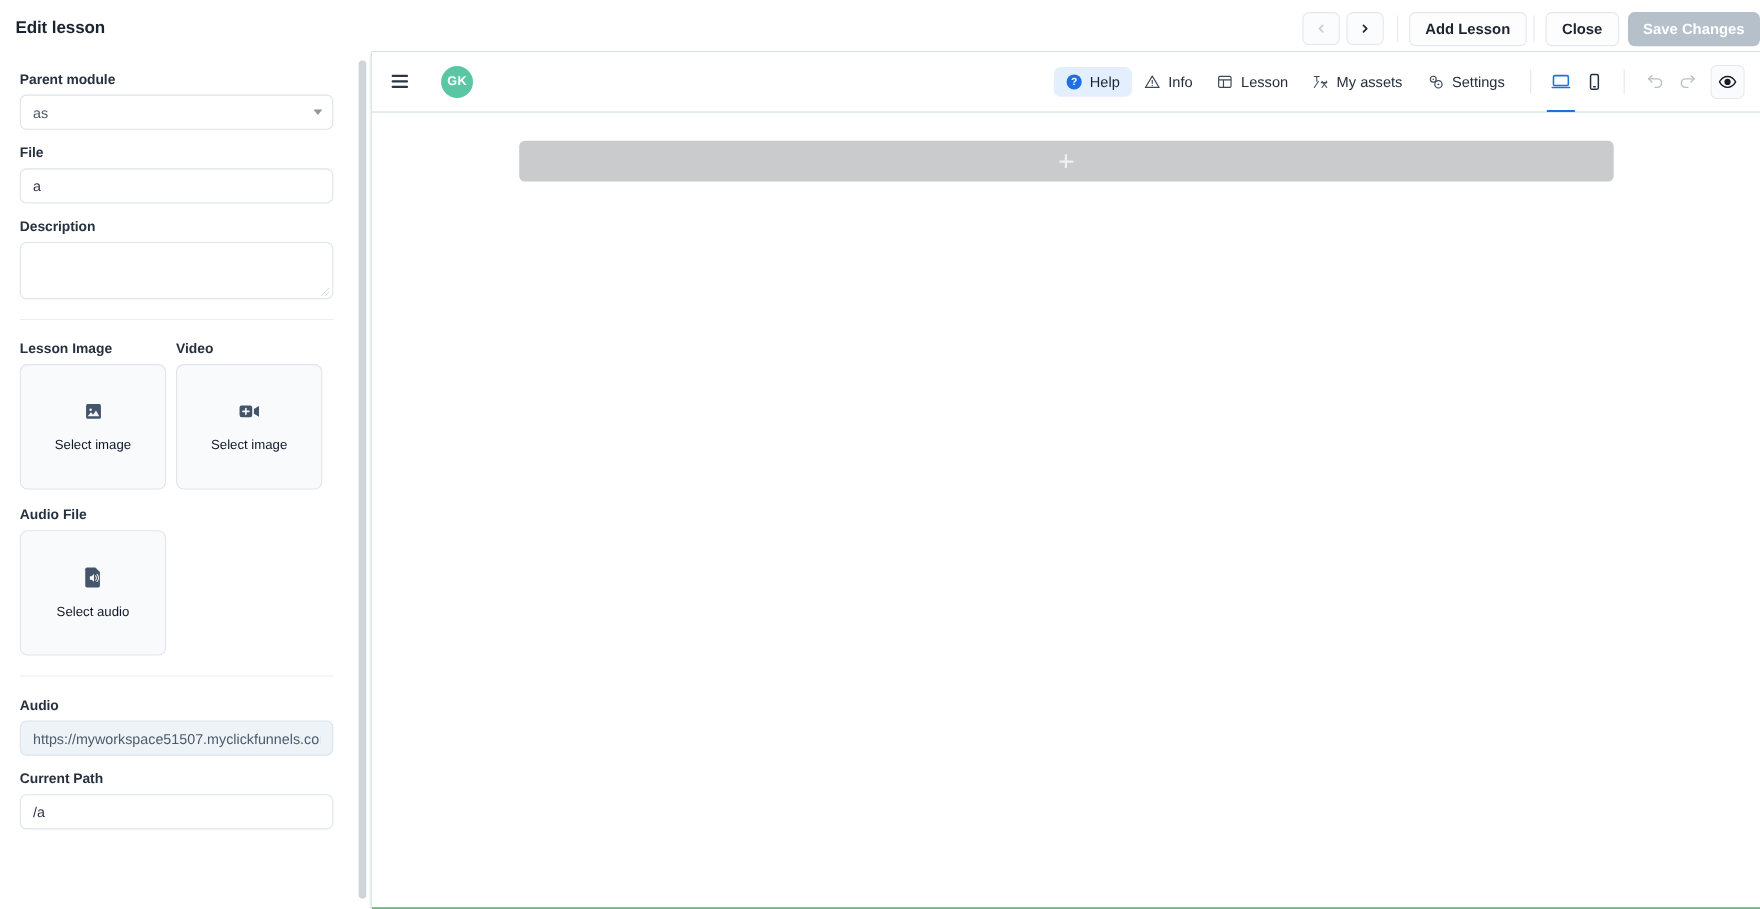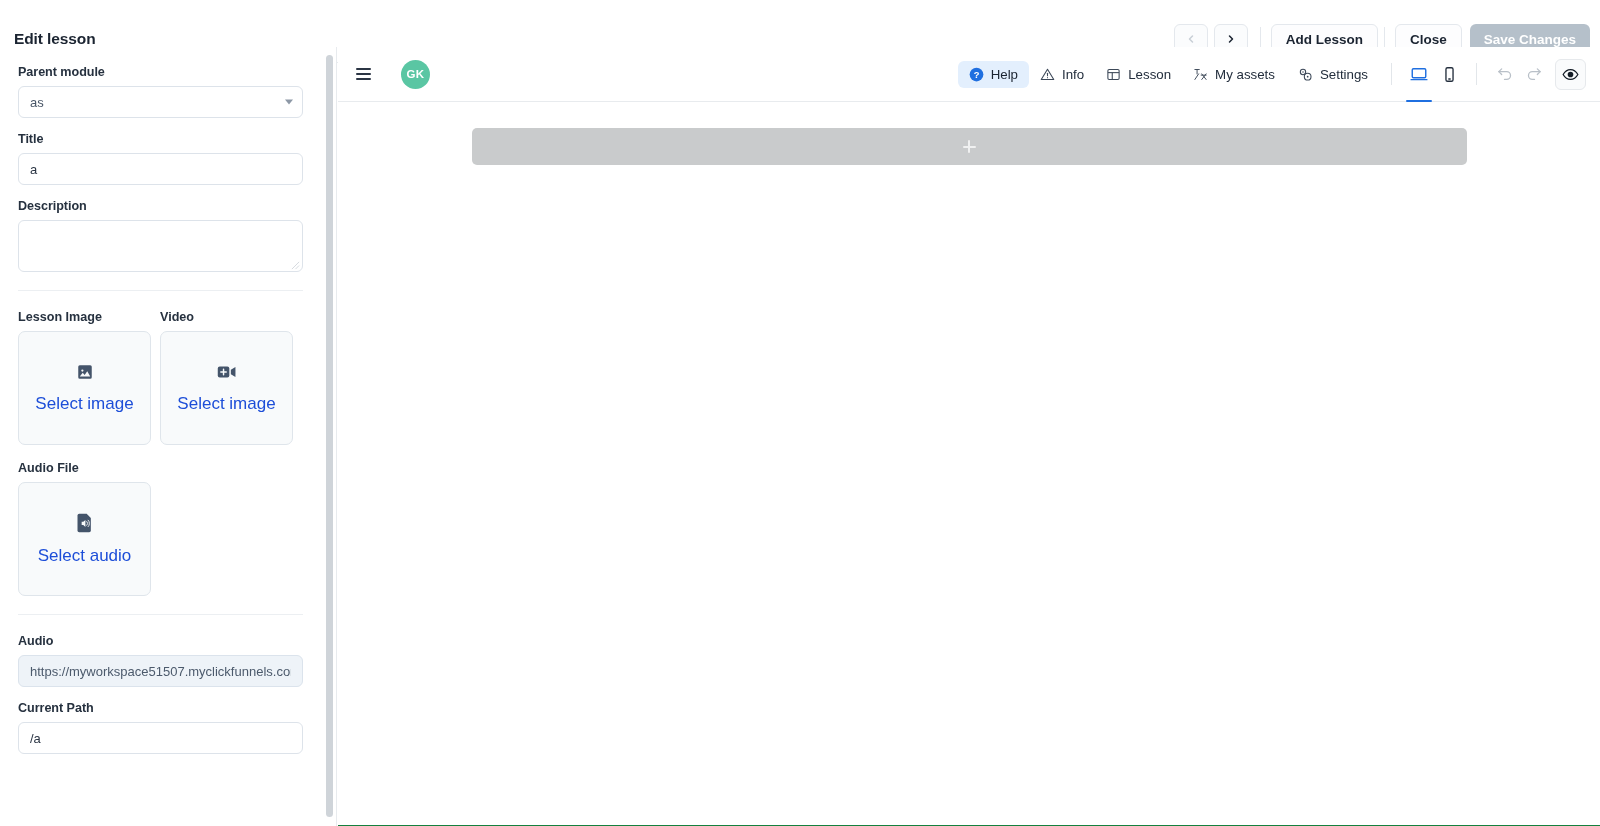--- a/index.html
+++ b/index.html
@@ -7,37 +7,36 @@
     margin: 0; padding: 0;
     width: 1600px; height: 826px;
     overflow: hidden;
     background: #ffffff;
     font-family: "Liberation Sans", sans-serif;
     -webkit-font-smoothing: antialiased;
   }
 
   
   .app-header {
-    position: absolute; left: 0; top: 16px;
+    position: absolute; left: 0; top: 3px;
     width: 1600px; height: 47px;
     background: #ffffff;
     border-bottom: 1px solid #e8ebee;
     display: flex; align-items: center;
   }
   .app-title {
     margin-left: 14px;
     font-size: 15.5px;
     font-weight: 700;
     color: #1b2431;
     letter-spacing: -0.1px;
   }
   .header-right {
     margin-left: auto;
     display: flex; align-items: center;
-    padding-right: 10px;
     gap: 0px;
   }
   .nav-btn {
     width: 34px; height: 30px;
     border: 1px solid #e4e8ed;
     background: #fbfcfd;
     border-radius: 6px;
     display: flex; align-items: center; justify-content: center;
     cursor: pointer;
     margin-right: 6px;
@@ -167,22 +166,22 @@
     border-radius: 7px;
     background: #f8fafb;
     display: flex;
     flex-direction: column;
     align-items: center;
     justify-content: center;
     cursor: pointer;
   }
   .media-box .mb-icon { margin-bottom: 9px; }
   .media-box .mb-text {
-    font-size: 17px;
-    color: #1d4ed8;
+    font-size: 12px;
+    color: #0f172a;
   }
   .domain-input {
     width: 285px; height: 32px;
     border: 1px solid #dbe3ec;
     border-radius: 6px;
     background: #eef3f8;
     display: flex; align-items: center;
     padding: 0 11px;
     font-size: 13px;
     color: #4c5a6c;
@@ -351,21 +350,21 @@
 
     <div class="field-group">
       <div class="field-label">Parent module</div>
       <div class="select-box">
         <span>as</span>
         <span class="caret"></span>
       </div>
     </div>
 
     <div class="field-group">
-      <div class="field-label">Title</div>
+      <div class="field-label">File</div>
       <div class="input-box">
         <span>a</span>
       </div>
     </div>
 
     <div class="field-group">
       <div class="field-label">Description</div>
       <div class="textarea-box">
         <svg class="resize-grip" viewBox="0 0 10 10">
           <path d="M9 1 L1 9 M9 5 L5 9" stroke="#9aa5b1" stroke-width="1" fill="none"></path>

